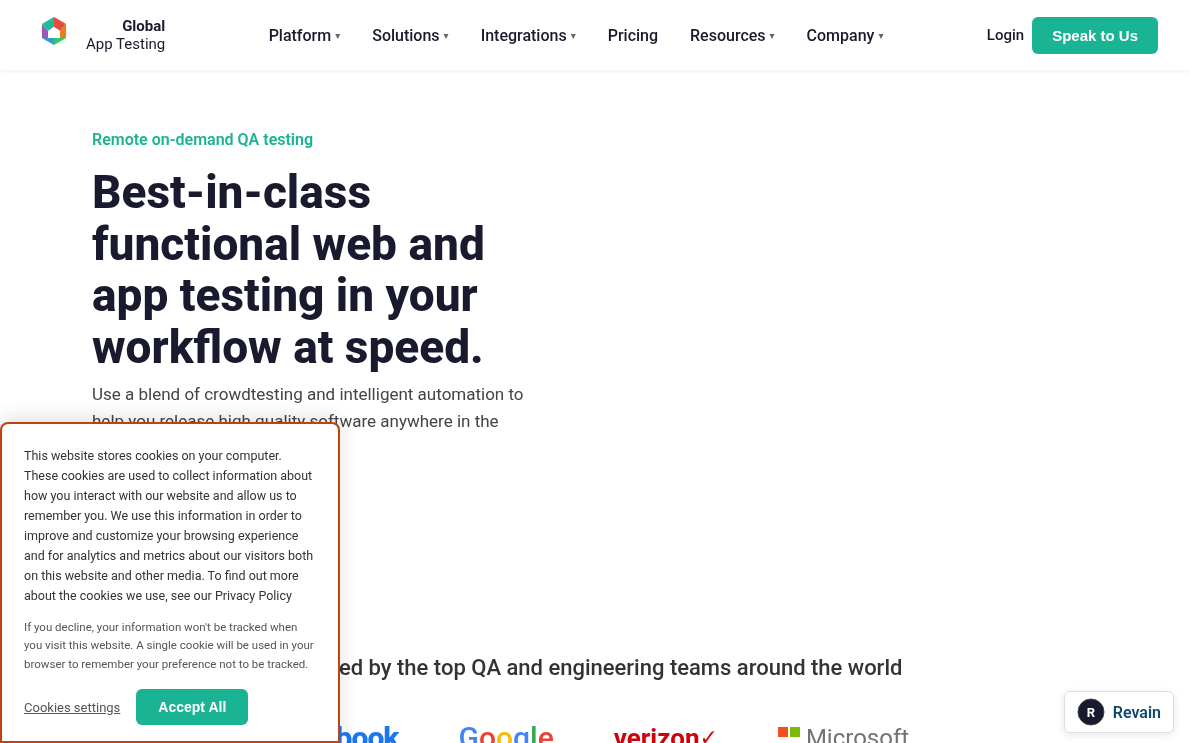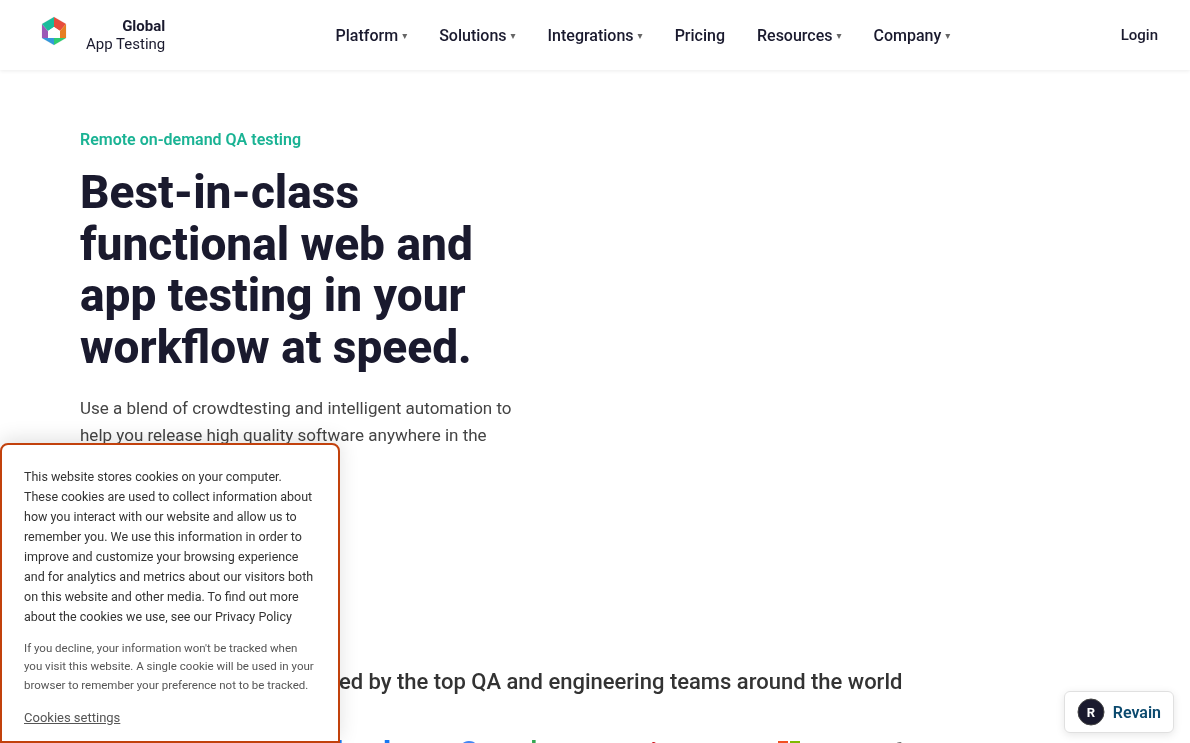--- a/index.html
+++ b/index.html
@@ -27,30 +27,30 @@
     .nav-right { display: flex; align-items: center; gap: 8px; }
     .login-link { font-size: 15px; color: #1a1a2e; text-decoration: none; font-weight: 500; cursor: pointer; }
     .speak-btn {
       background: #1ab394; color: #fff; border: none; border-radius: 6px;
       padding: 10px 20px; font-size: 15px; font-weight: 600; cursor: pointer;
     }
 
     
     .hero {
       display: flex; align-items: flex-start; min-height: 530px;
-      position: relative; overflow: hidden;
+      position: relative; overflow: hidden; padding-left: 12px;
     }
     .hero-left {
       flex: 0 0 580px; padding: 60px 60px 60px 80px;
       display: flex; flex-direction: column; justify-content: center;
     }
     .hero-tag { color: #1ab394; font-size: 16px; font-weight: 600; margin-bottom: 18px; }
     .hero-heading {
       font-size: 46px; font-weight: 800; line-height: 1.12; color: #1a1a2e;
-      margin-bottom: 22px;
+      margin-bottom: 8px;
     }
     .hero-subtext { font-size: 17px; color: #444; line-height: 1.6; margin-bottom: 36px; max-width: 470px; }
     .hero-cta {
       background: #1ab394; color: #fff; border: none; border-radius: 6px;
       padding: 14px 30px; font-size: 16px; font-weight: 600; cursor: pointer;
       width: 210px; text-align: center;
     }
     .hero-right {
       flex: 1; position: relative; overflow: hidden;
     }
@@ -210,20 +210,21 @@
       <span class="chevron">▾</span>
     </span>
     <span class="nav-link">
       <span>Company</span>
       <span class="chevron">▾</span>
     </span>
   </div>
 
   <div class="nav-right">
     <a class="login-link" href="#">Login</a>
+    <button class="speak-btn">Speak to Us</button>
   </div>
 </nav>
 
 <section class="hero">
   <div class="hero-left">
     <div class="hero-tag">Remote on-demand QA testing</div>
     <h1 class="hero-heading">Best-in-class functional web and app testing in your workflow at speed.</h1>
     <p class="hero-subtext">Use a blend of crowdtesting and intelligent automation to help you release high quality software anywhere in the world.</p>
     <button class="hero-cta">Speak to an expert</button>
   </div>
@@ -276,20 +277,21 @@
 
 </section>
 
 <div class="cookie-banner">
   <p class="cookie-main-text">
     <span>This website stores cookies on your computer. These cookies are used to collect information about how you interact with our website and allow us to remember you. We use this information in order to improve and customize your browsing experience and for analytics and metrics about our visitors both on this website and other media. To find out more about the cookies we use, see our Privacy Policy</span>
   </p>
   <p class="cookie-extra-text">If you decline, your information won't be tracked when you visit this website. A single cookie will be used in your browser to remember your preference not to be tracked.</p>
   <div class="cookie-actions">
     <span class="cookie-settings-link">Cookies settings</span>
+    <button class="accept-all-btn">Accept All</button>
   </div>
 </div>
 
 <div class="revain-widget">
   <svg class="revain-icon" viewBox="0 0 28 28" xmlns="http://www.w3.org/2000/svg">
     <circle cx="14" cy="14" r="13" fill="#1a1a2e" stroke="#444" stroke-width="1"></circle>
     <text x="14" y="19" text-anchor="middle" font-size="13" font-weight="bold" fill="#fff">R</text>
   </svg>
   <span class="revain-text">Revain</span>
 </div>

